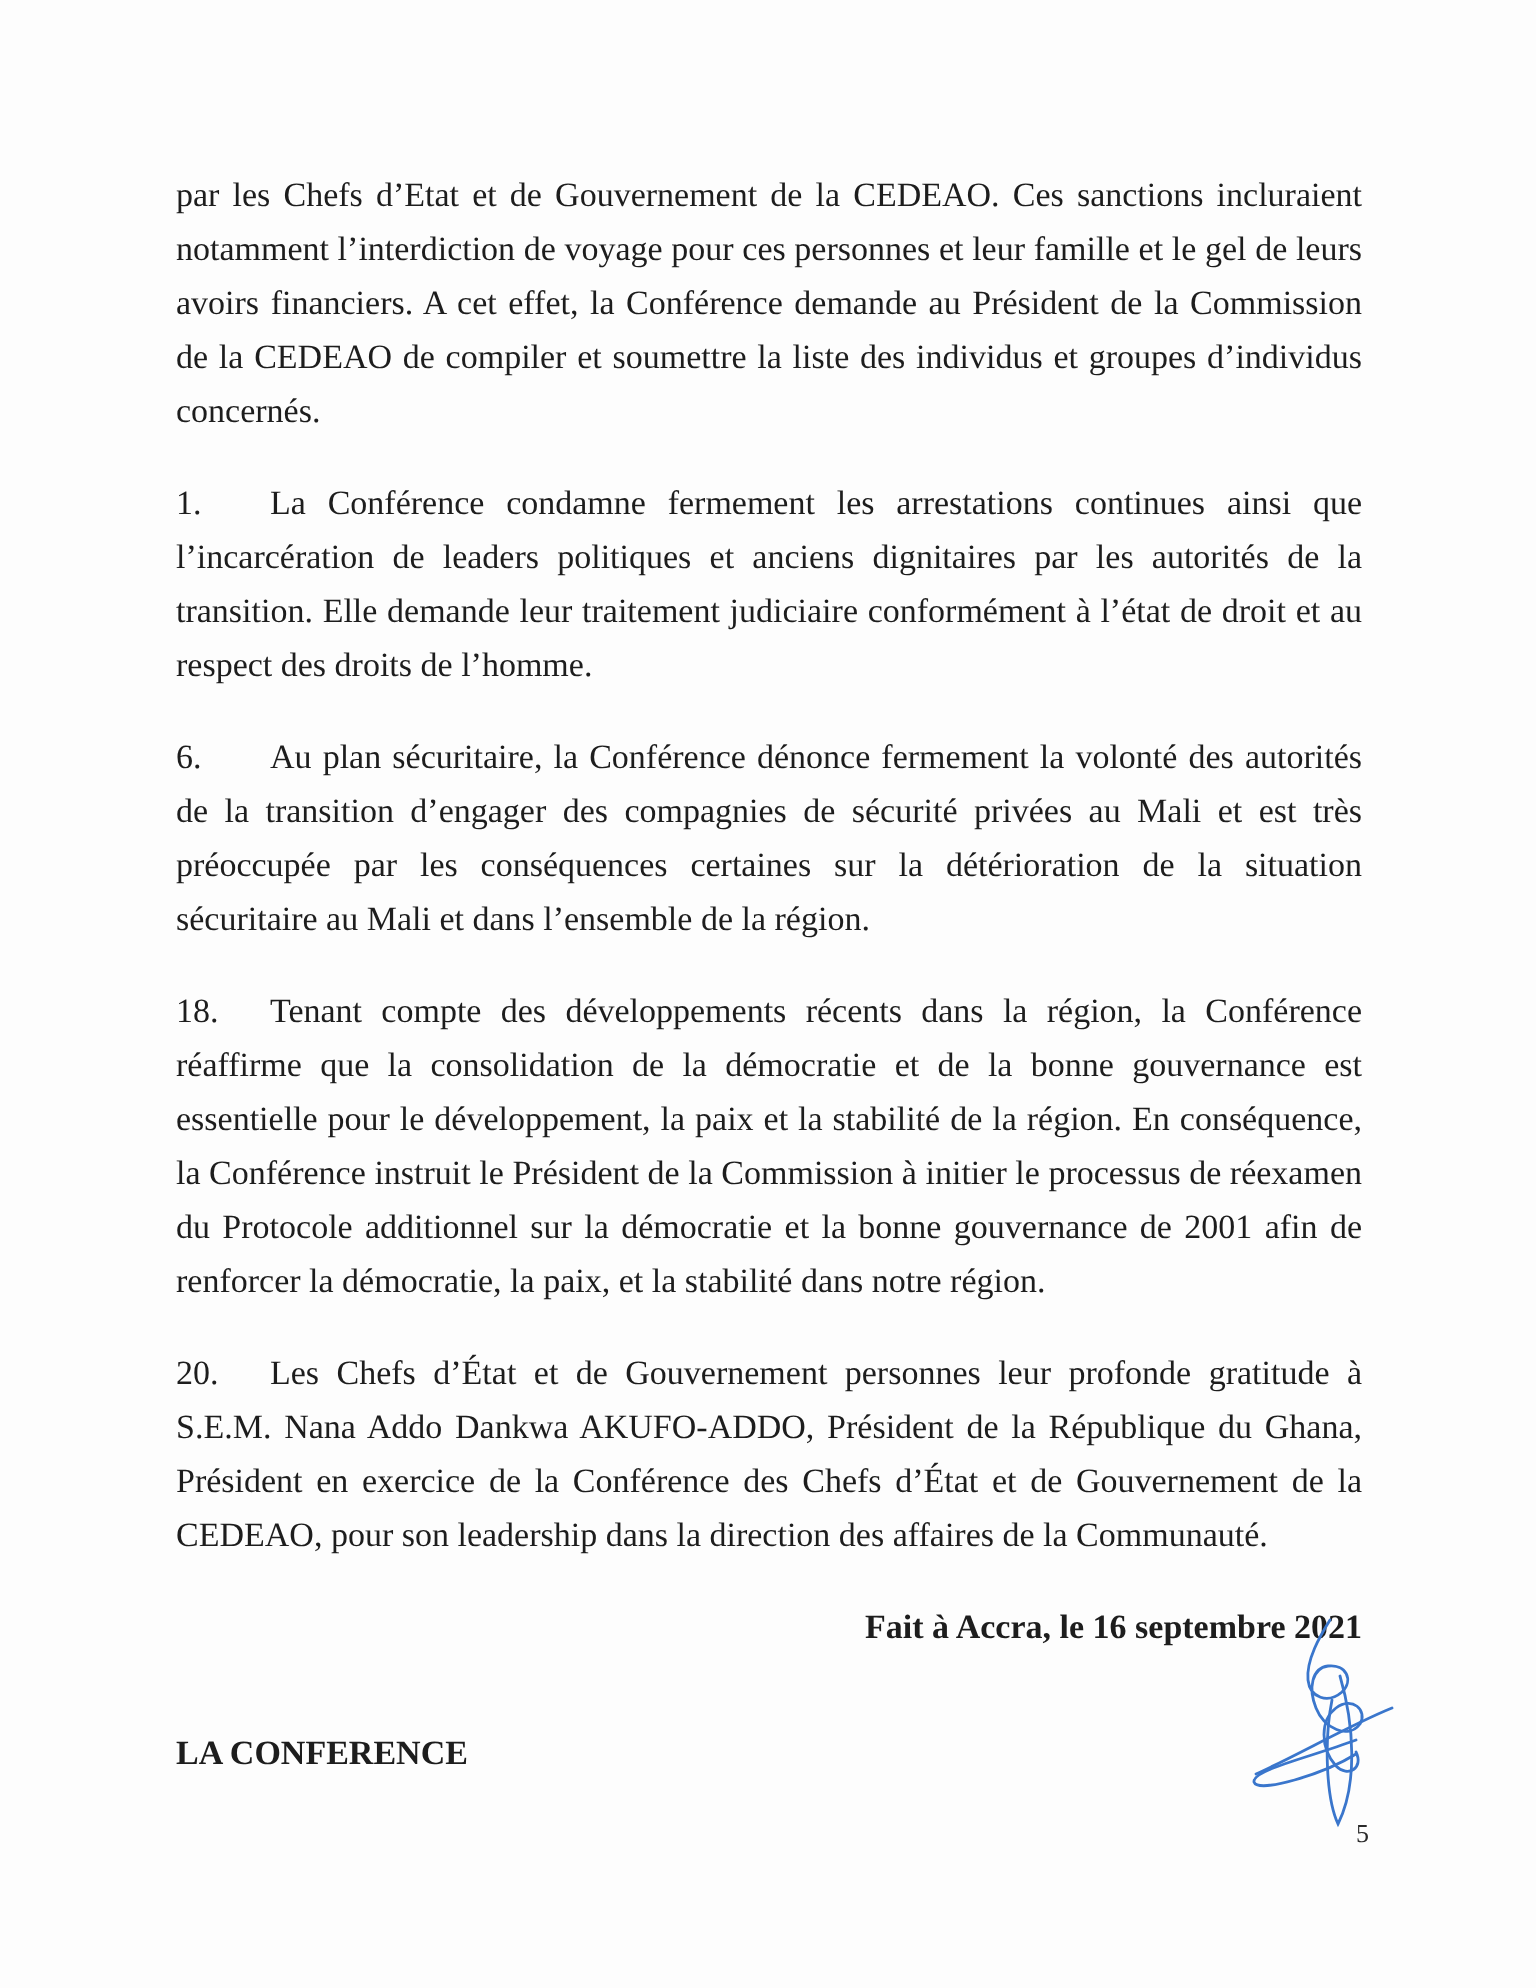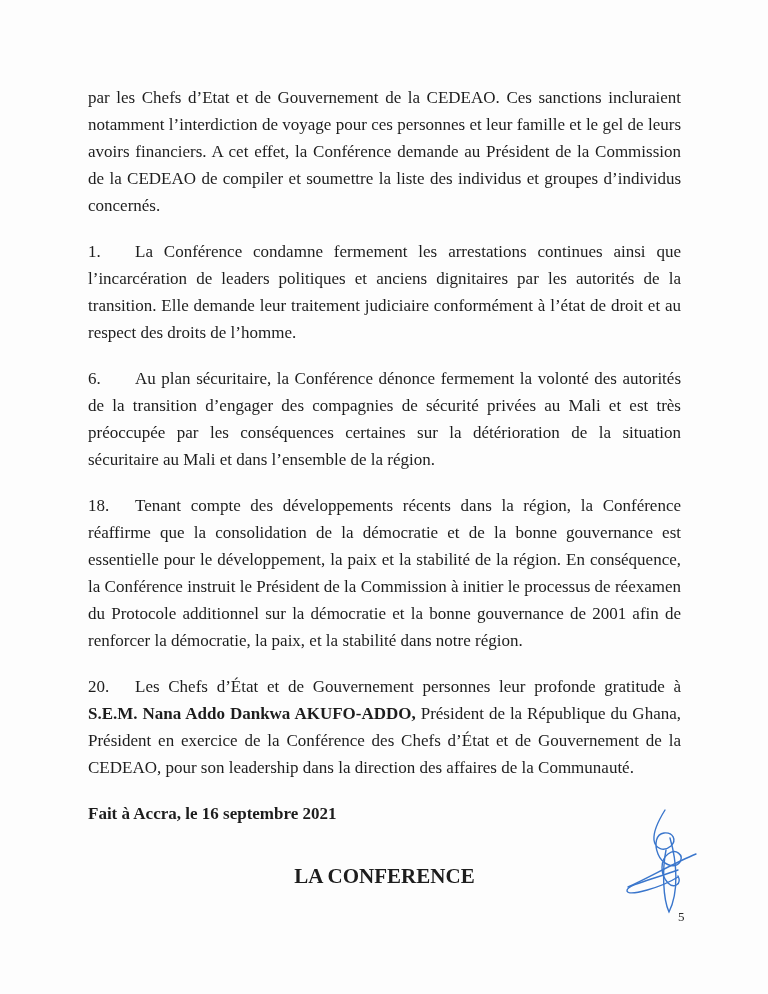--- a/index.html
+++ b/index.html
@@ -31,46 +31,46 @@
   .section-heading {
     font-size: 17px;
     line-height: 27px;
     font-weight: bold;
     margin: 0 0 19px 47px;
   }
   .date-line {
     font-size: 17px;
     line-height: 27px;
     font-weight: bold;
-    text-align: left;
+    text-align: right;
     margin: 2px 0 0 0;
   }
   .conference-title {
-    font-size: 21px;
+    font-size: 17px;
     line-height: 27px;
     font-weight: bold;
-    text-align: center;
+    text-align: left;
     margin: 36px 0 0 0;
   }
   .signature {
     position: absolute;
     left: 618px;
     top: 788px;
     width: 140px;
     height: 160px;
   }
   .page-number {
     position: absolute;
     left: 678px;
     top: 908px;
     font-size: 13px;
     line-height: 18px;
     color: #2a2a2a;
   }
-  b { font-weight: bold; }
+  b { font-weight: normal; }
 </style>
 </head>
 <body>
 
 <div class="page">
 
   <p class="para">
     <span>par les Chefs d’Etat et de Gouvernement de la CEDEAO. Ces sanctions incluraient notamment l’interdiction de voyage pour ces personnes et leur famille et le gel de leurs avoirs financiers. A cet effet, la Conférence demande au Président de la Commission de la CEDEAO de compiler et soumettre la liste des individus et groupes d’individus concernés.</span>
   </p>
 

